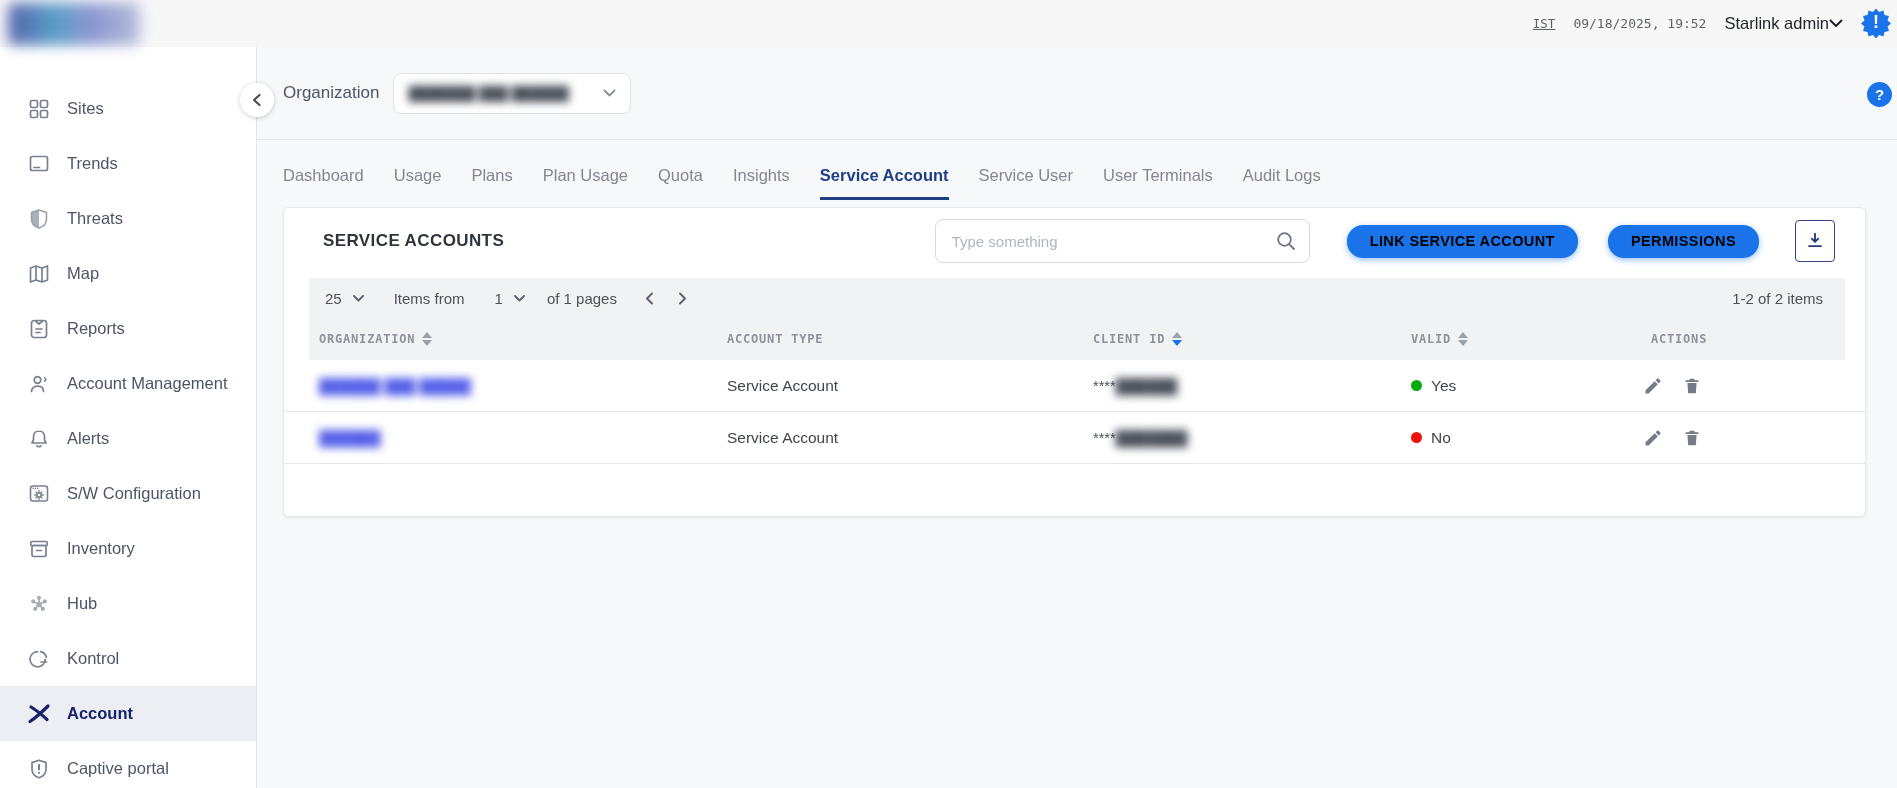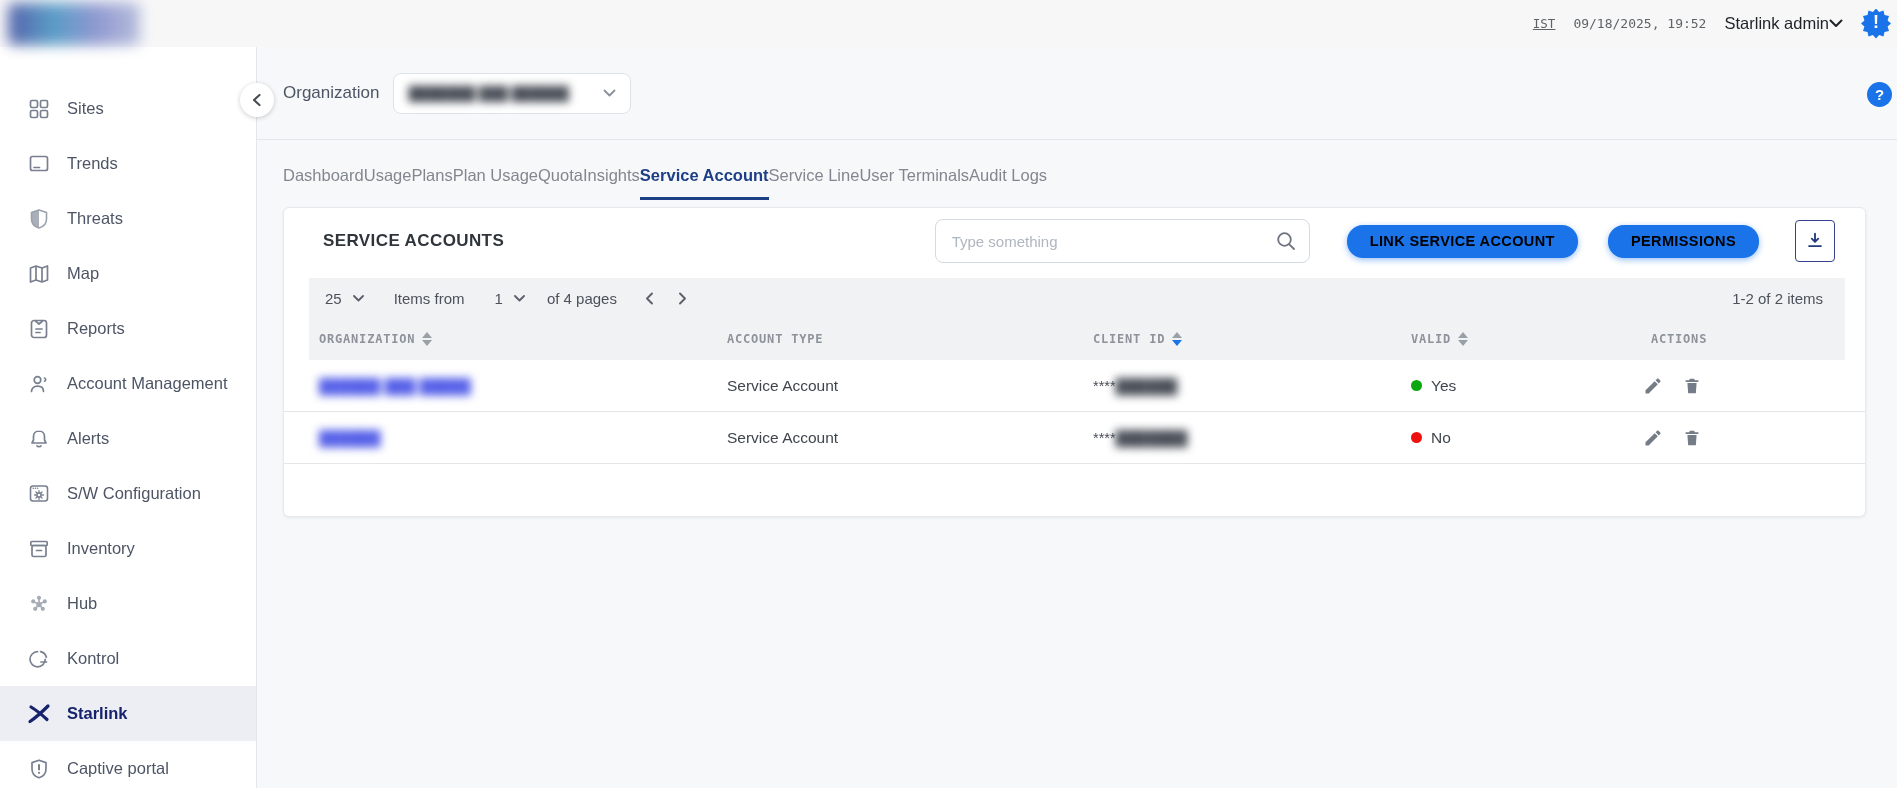--- a/index.html
+++ b/index.html
@@ -28,21 +28,21 @@
 
   
   .content { position:absolute; left:257px; top:47px; width:1640px; height:741px; background:#f7f8f9; }
   .org-row { position:relative; height:93px; border-bottom:1px solid #e4e6ea; display:flex; align-items:center; }
   .back-btn { position:absolute; left:-17px; top:36px; width:34px; height:34px; border-radius:50%; background:#fff; box-shadow:0 1px 5px rgba(0,0,0,.2); display:flex; align-items:center; justify-content:center; cursor:pointer; z-index:6; }
   .org-label { margin-left:26px; font-size:17px; color:#4d5565; }
   .org-select { margin-left:14px; width:238px; height:41px; background:#fff; border:1px solid #dfe3e8; border-radius:8px; display:flex; align-items:center; justify-content:space-between; padding:0 14px; cursor:pointer; }
   .org-value { font-size:13.5px; color:#4a4f58; filter:blur(4px); user-select:none; }
   .help-circle { position:absolute; right:5px; top:35px; width:25px; height:25px; border-radius:50%; background:#1a73e8; color:#fff; font-weight:700; font-size:15px; display:flex; align-items:center; justify-content:center; cursor:pointer; }
 
-  .tabs-row { height:60px; display:flex; align-items:flex-end; padding-left:26px; }
+  .tabs-row { height:60px; display:flex; align-items:flex-end; gap:30px; padding-left:26px; }
   .tab { font-size:16.5px; color:#82878f; padding-bottom:15px; cursor:pointer; white-space:nowrap; }
   .tab.active { color:#1d3f85; font-weight:700; border-bottom:3px solid #1d3f85; padding-bottom:12px; }
 
   
   .card { margin:7px 31px 0 26px; width:1583px; height:310px; background:#fff; border:1px solid #e7e9ec; border-radius:6px; box-shadow:0 1px 3px rgba(0,0,0,.07); }
   .card-head { display:flex; align-items:center; height:66px; padding:0 30px 0 39px; }
   .panel-title { font-size:17px; font-weight:700; letter-spacing:.4px; color:#30353b; }
   .spacer { flex:1; }
   .search-box { position:relative; width:375px; height:44px; margin-right:37px; }
   .search-box input { width:100%; height:100%; border:1px solid #d5dae1; border-radius:8px; padding:0 44px 0 16px; font-size:15px; color:#6d28d9; background:#fff; font-family:"Liberation Sans", sans-serif; }
@@ -221,21 +221,21 @@
       </span>
     <span class="slabel">Kontrol</span>
   </div>
   <div class="side-item active">
     <span class="sicon">
         <svg width="26" height="24" viewBox="0 0 24 24" fill="none" stroke="#16226b" stroke-width="3.2" stroke-linecap="round">
           <path d="M3 19.5 C9 15.5 15.5 9.5 21 4"></path>
           <path d="M4 5 C9 8 13.5 11.5 20 17.5"></path>
         </svg>
       </span>
-    <span class="slabel">Starlink</span>
+    <span class="slabel">Account</span>
   </div>
   <div class="side-item">
     <span class="sicon">
         <svg width="24" height="24" viewBox="0 0 24 24" fill="none" stroke="#78808f" stroke-width="1.7" stroke-linejoin="round">
           <path d="M12 3.2 L19 5.6 V12 C19 16.4 16.2 19.6 12 20.8 C7.8 19.6 5 16.4 5 12 V5.6 Z"></path>
           <path d="M12 8 v4.6" stroke-width="2" stroke-linecap="round"></path>
           <circle cx="12" cy="15.8" r="1.1" fill="#78808f" stroke="none"></circle>
         </svg>
       </span>
     <span class="slabel">Captive portal</span>
@@ -261,21 +261,21 @@
   </div>
 
   <div class="tabs-row">
     <span class="tab">Dashboard</span>
     <span class="tab">Usage</span>
     <span class="tab">Plans</span>
     <span class="tab">Plan Usage</span>
     <span class="tab">Quota</span>
     <span class="tab">Insights</span>
     <span class="tab active">Service Account</span>
-    <span class="tab">Service Line</span>
+    <span class="tab">Service User</span>
     <span class="tab">User Terminals</span>
     <span class="tab">Audit Logs</span>
   </div>
 
   <div class="card">
 
     <div class="card-head">
       <span class="panel-title">SERVICE ACCOUNTS</span>
       <span class="spacer"></span>
       <div class="search-box">
@@ -304,21 +304,21 @@
               <path d="M1 1 L5.5 5.5 L10 1" stroke="#5a606a" stroke-width="1.8" fill="none" stroke-linecap="round" stroke-linejoin="round"></path>
             </svg>
         </span>
         <span class="lbl">Items from</span>
         <span class="sel sel2">
           <span>1</span>
           <svg width="11" height="7" viewBox="0 0 11 7">
               <path d="M1 1 L5.5 5.5 L10 1" stroke="#5a606a" stroke-width="1.8" fill="none" stroke-linecap="round" stroke-linejoin="round"></path>
             </svg>
         </span>
-        <span class="lbl" style="margin-left:22px;">of 4 pages</span>
+        <span class="lbl" style="margin-left:22px;">of 1 pages</span>
         <span class="pag-chevs">
           <span>
               <svg width="9" height="13" viewBox="0 0 9 13">
                 <path d="M7 1.5 L2 6.5 L7 11.5" stroke="#5a606a" stroke-width="1.9" fill="none" stroke-linecap="round" stroke-linejoin="round"></path>
               </svg>
             </span>
           <span>
               <svg width="9" height="13" viewBox="0 0 9 13">
                 <path d="M2 1.5 L7 6.5 L2 11.5" stroke="#5a606a" stroke-width="1.9" fill="none" stroke-linecap="round" stroke-linejoin="round"></path>
               </svg>

